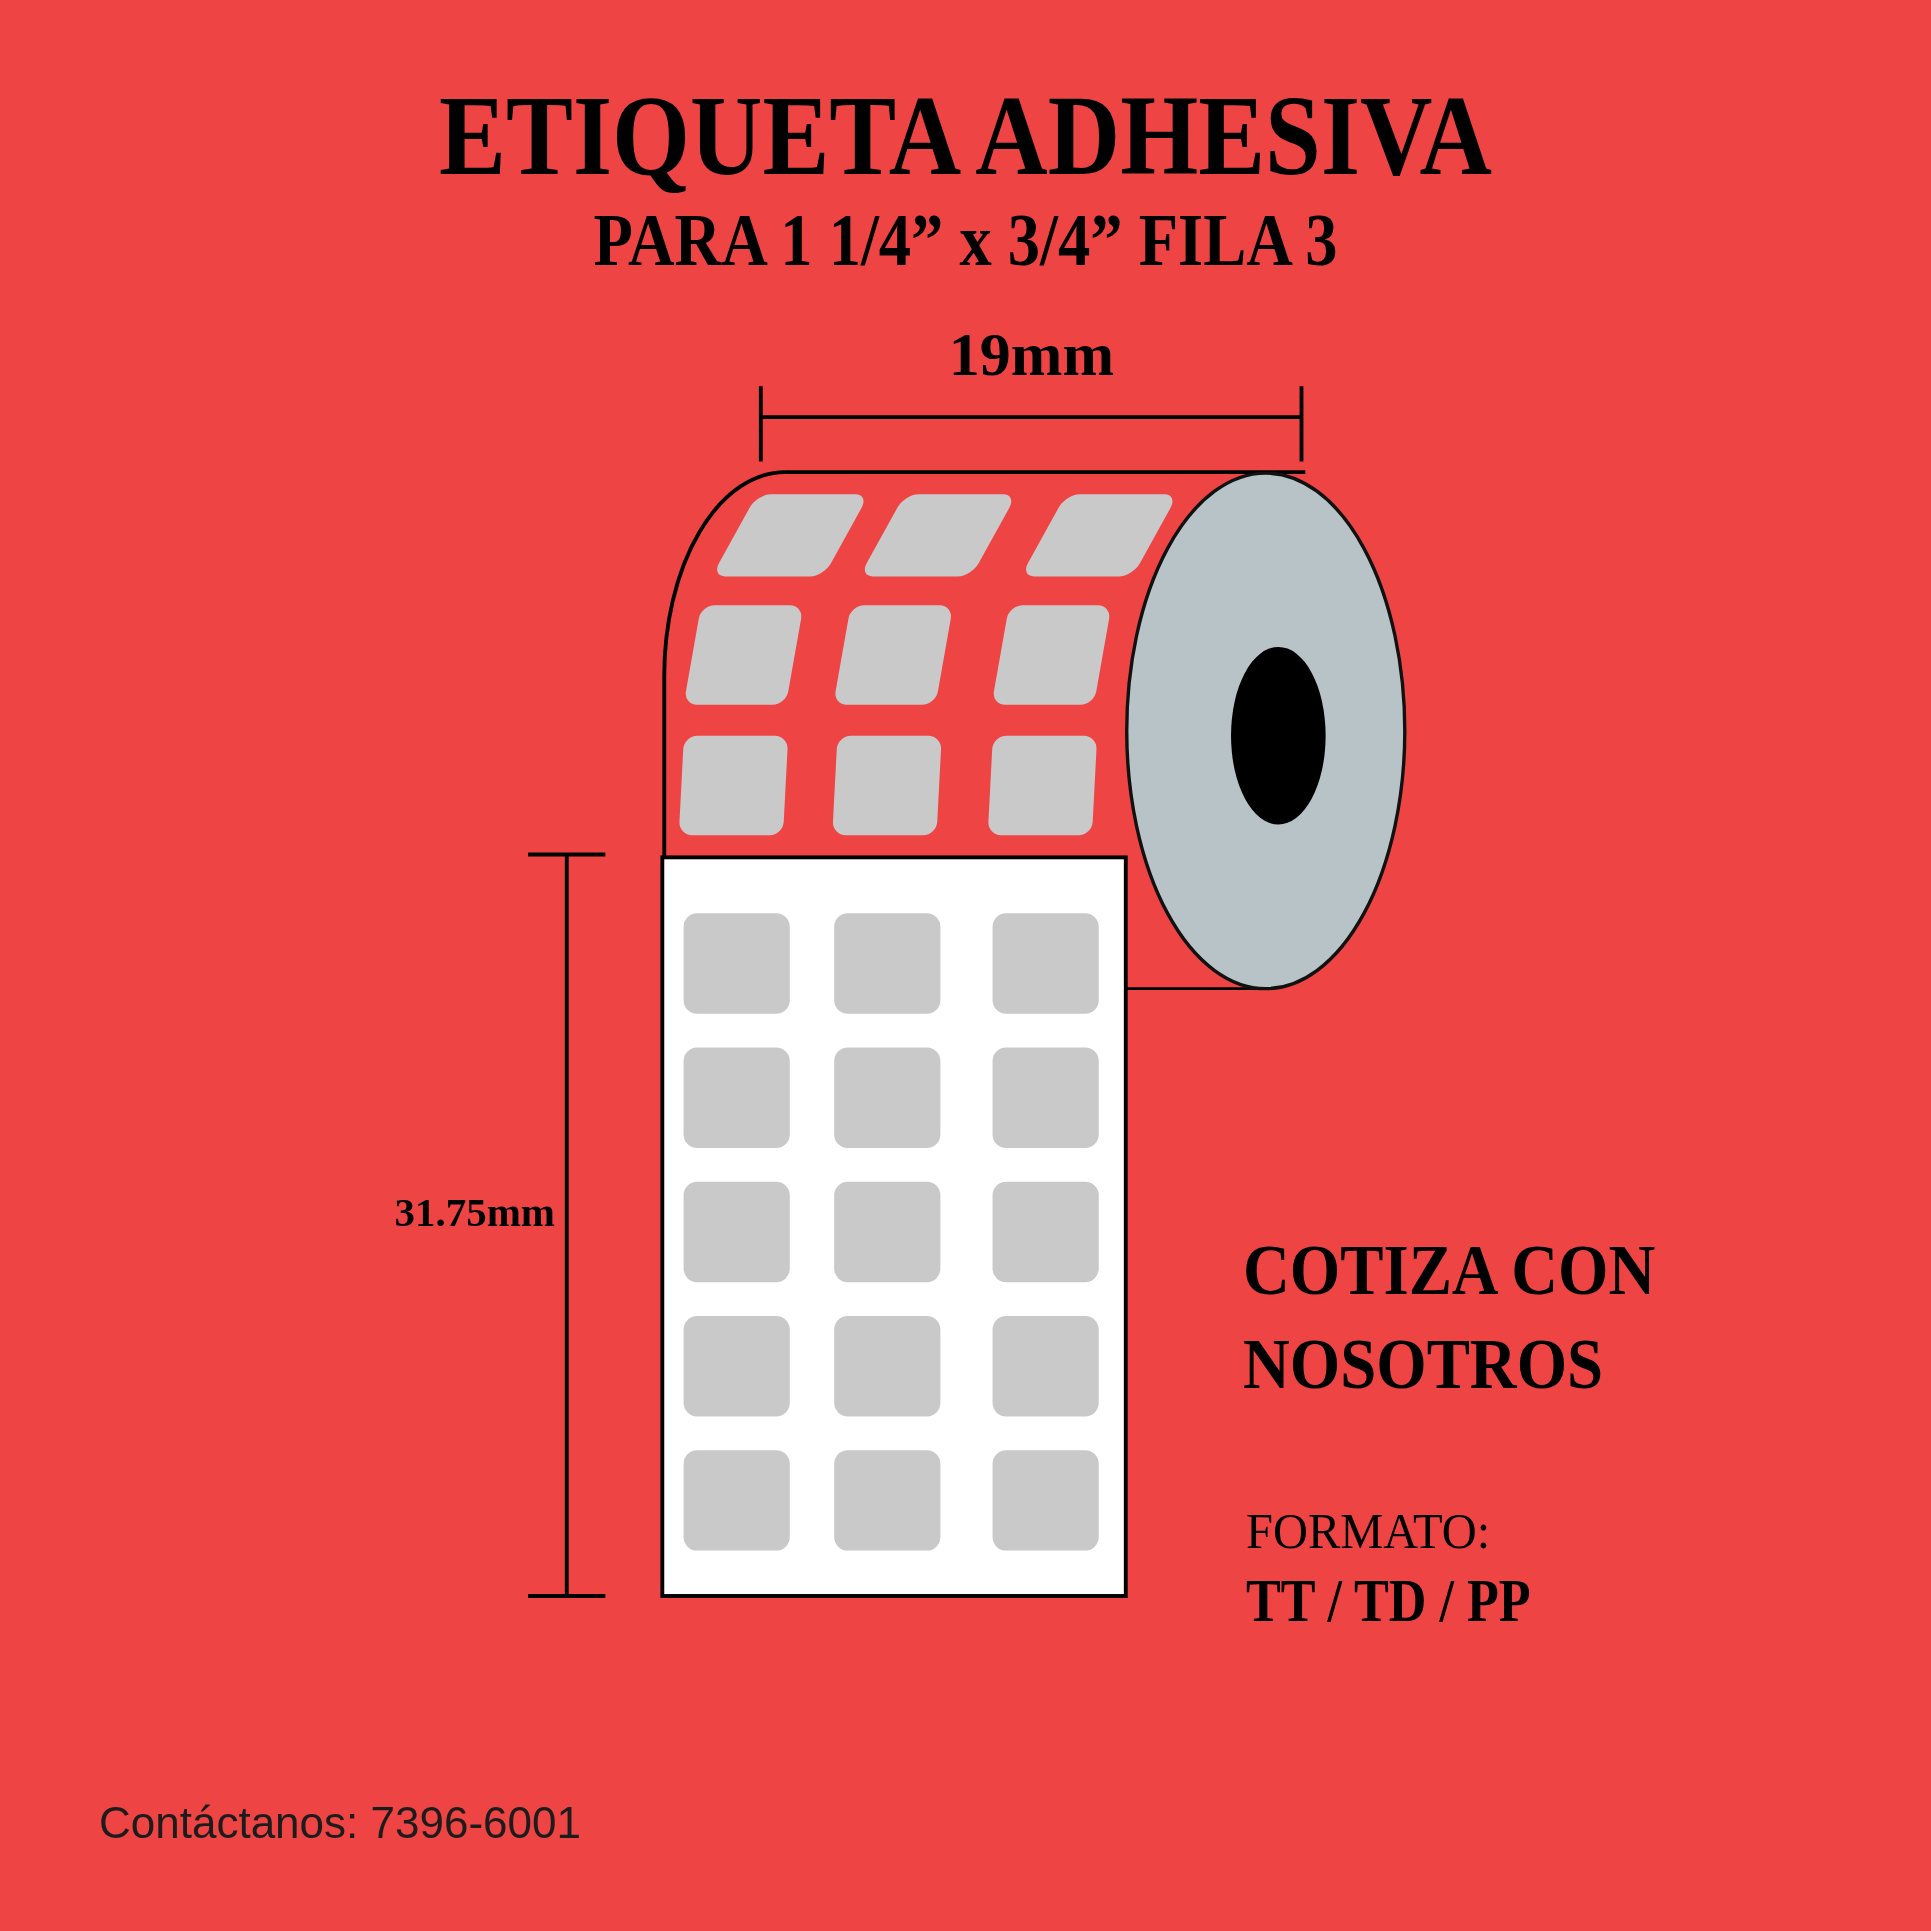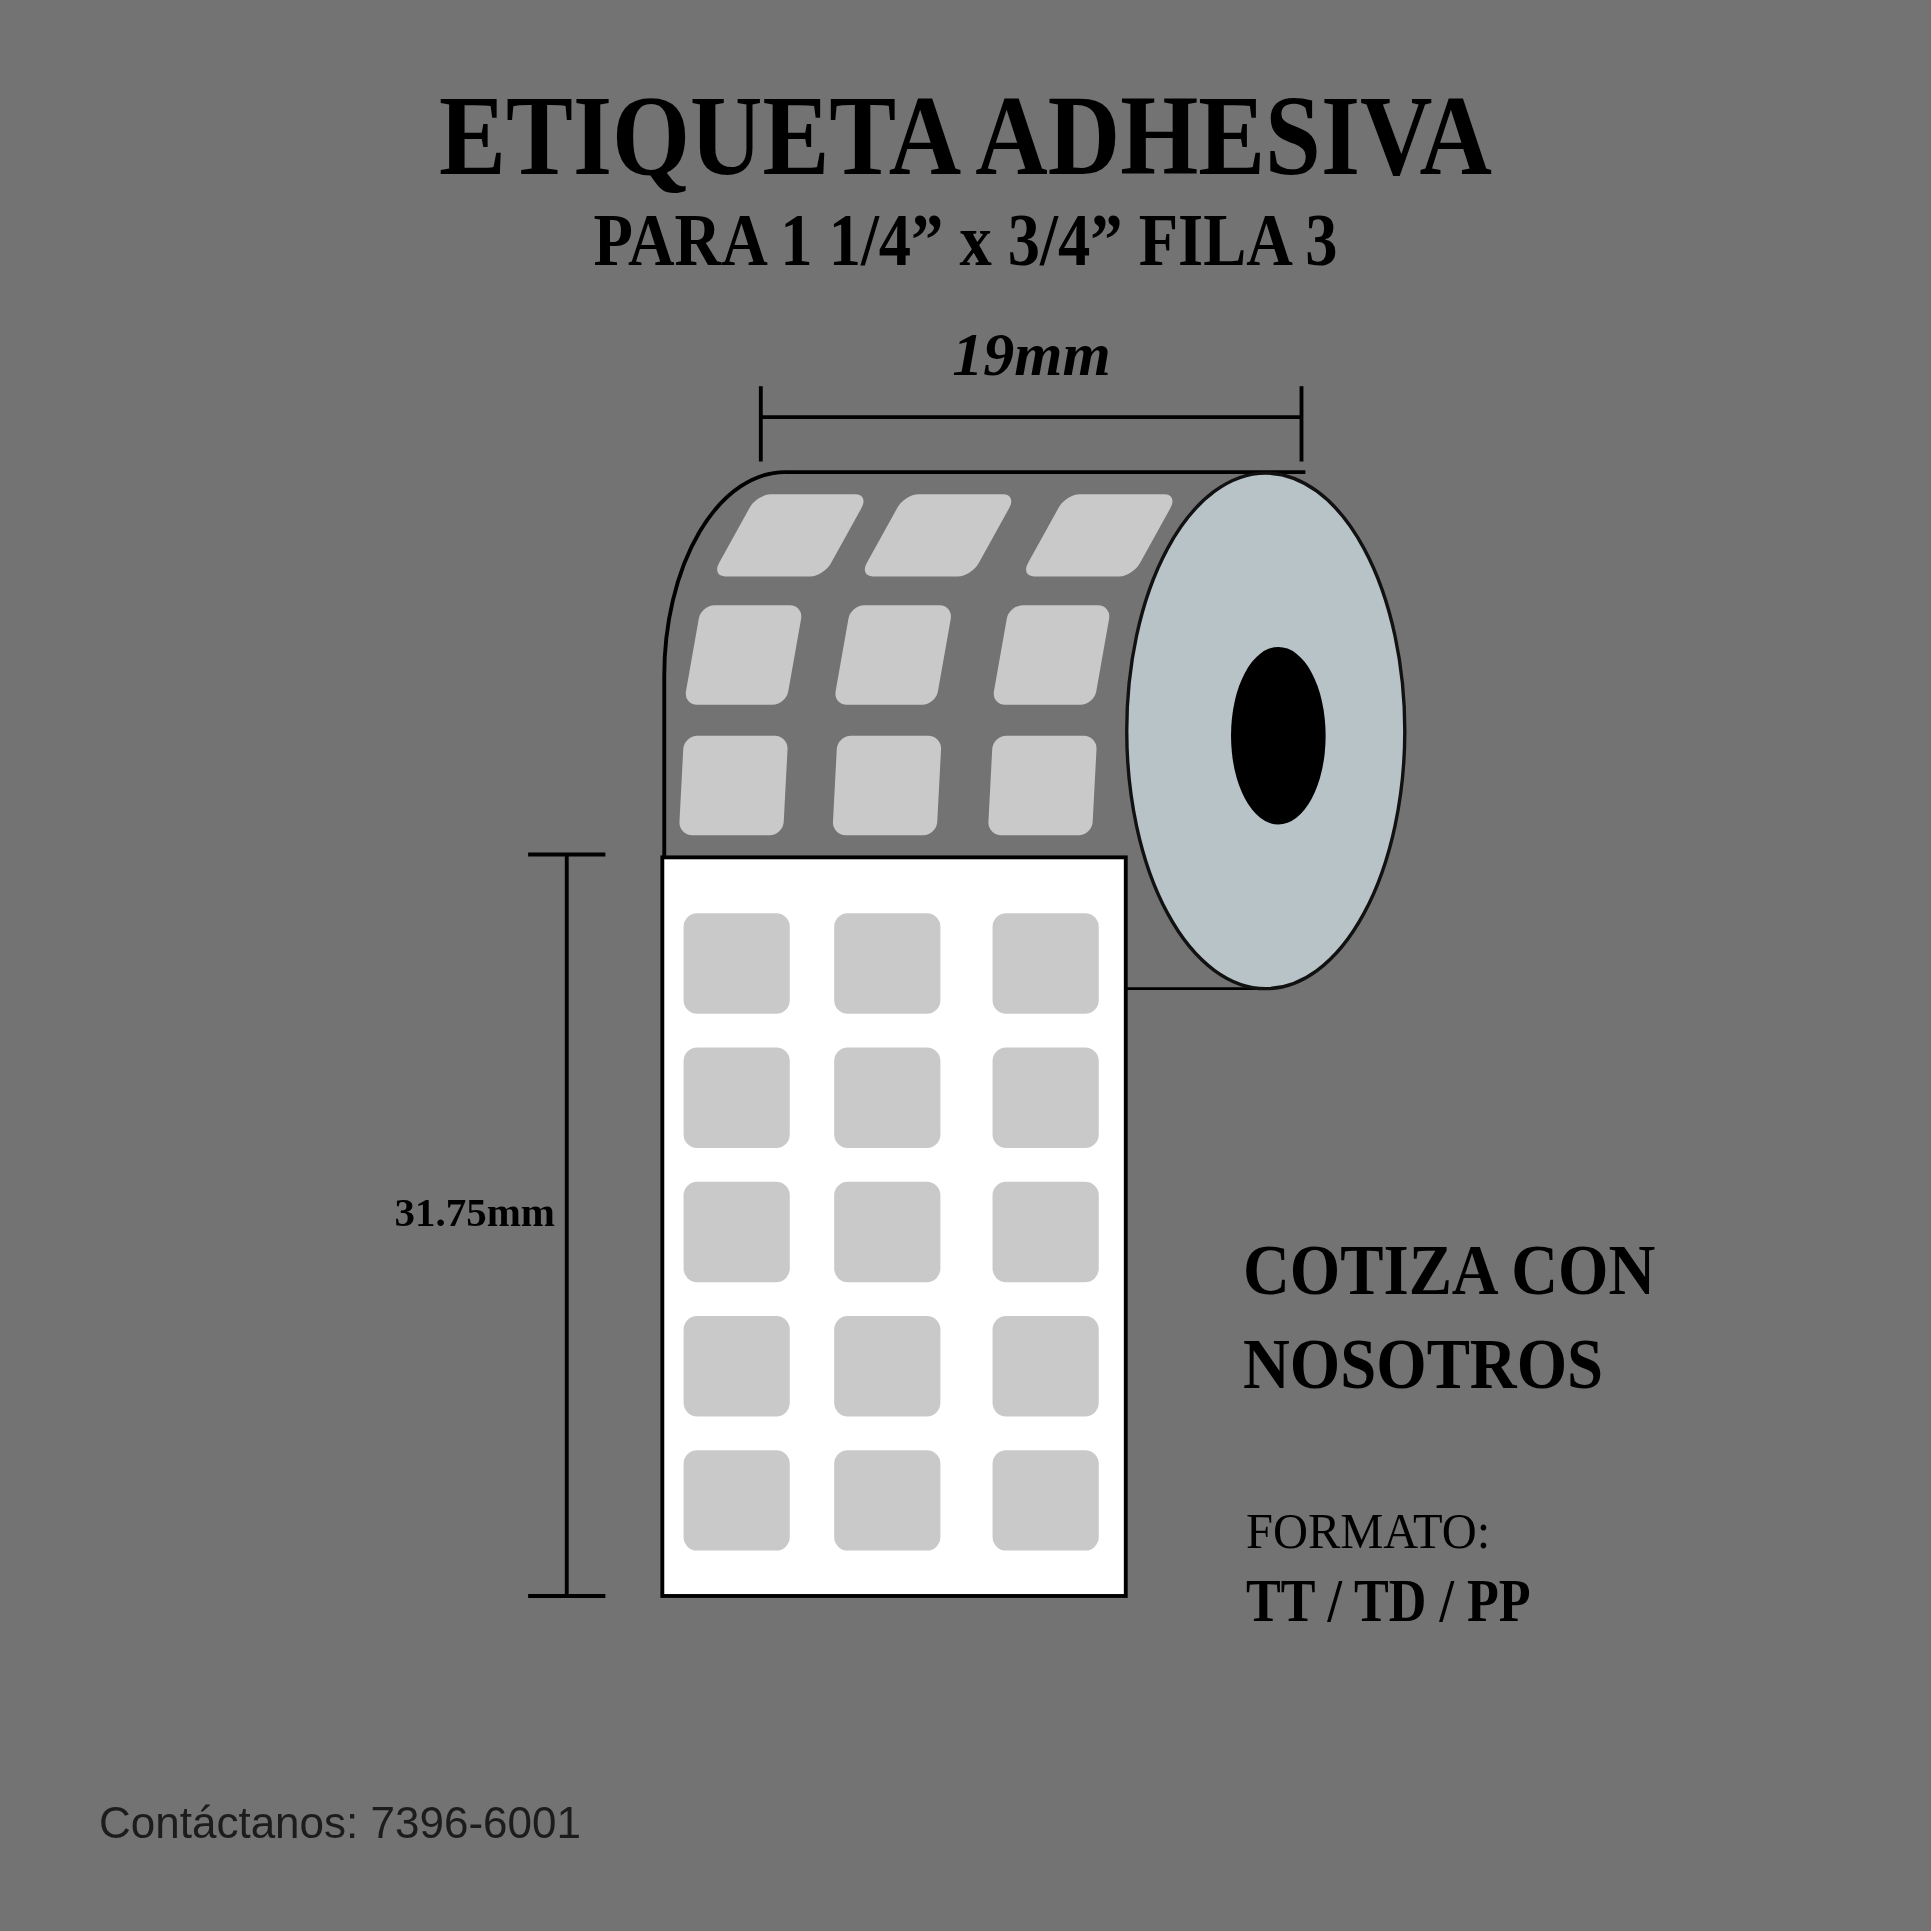--- a/index.html
+++ b/index.html
@@ -1,35 +1,35 @@
 <!DOCTYPE html>
 <html><head>
 <meta charset="utf-8">
 <style>
   html,body{margin:0;padding:0;background:#ffffff;}
   .canvas{
-    position:relative;width:1931px;height:1931px;background:#737373;
+    position:relative;width:1931px;height:1931px;background:#ef4444;
     overflow:hidden;font-family:"Liberation Serif","DejaVu Serif",serif;color:#000;
   }
   .abs{position:absolute;}
   .serif{font-family:"Liberation Serif","DejaVu Serif",serif;}
   .sans{font-family:"Liberation Sans","DejaVu Sans",sans-serif;}
   .title{
     top:73px;left:0;right:0;text-align:center;
     font-size:114px;font-weight:700;line-height:1.1;letter-spacing:0;
     transform:scaleX(0.88);transform-origin:50% 0;white-space:nowrap;
   }
   .subtitle{
     top:199px;left:0;right:0;text-align:center;
     font-size:75px;font-weight:700;line-height:1.1;
     transform:scaleX(0.86);transform-origin:50% 0;white-space:nowrap;
   }
   .dim-width{
     top:319px;left:906px;width:251px;text-align:center;
-    font-size:62px;font-weight:700;white-space:nowrap;font-style:italic;
+    font-size:62px;font-weight:700;white-space:nowrap;
   }
   .dim-height{
     top:1188px;left:251px;width:304px;text-align:right;
     font-size:41px;font-weight:700;white-space:nowrap;
   }
   .cta{
     top:1224px;left:1243px;font-size:72px;font-weight:700;line-height:1.3;
     transform:scaleX(0.9);transform-origin:0 0;white-space:nowrap;
   }
   .formato-label{

